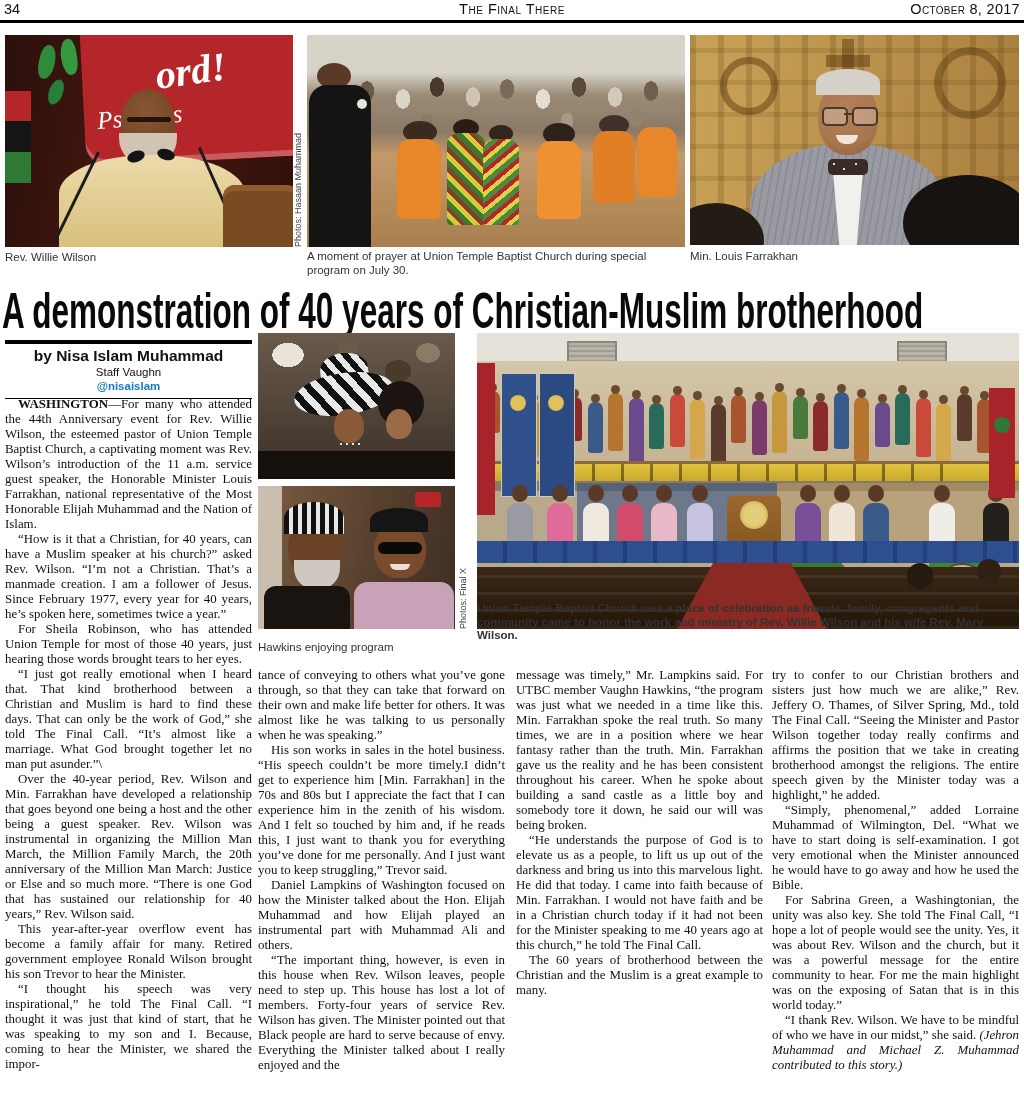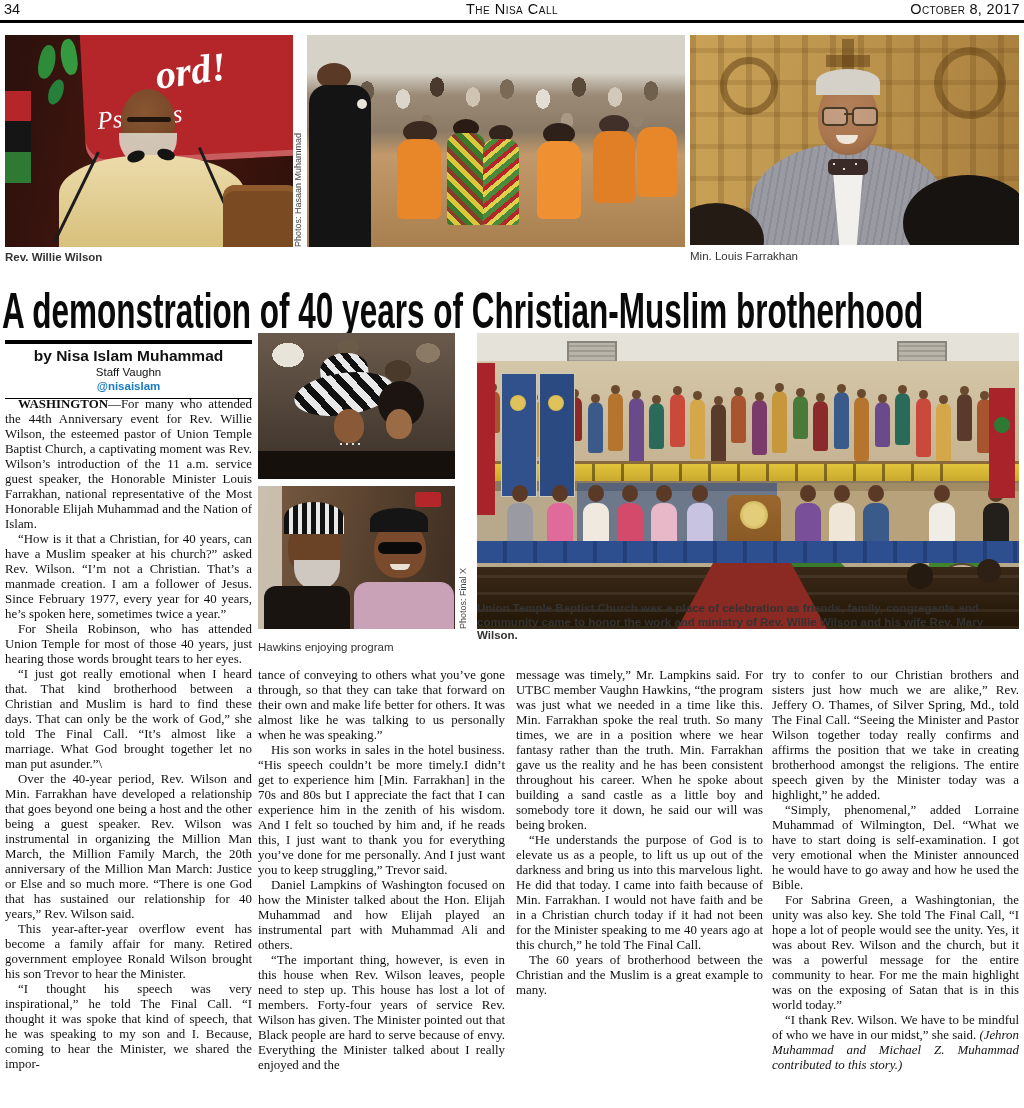--- a/index.html
+++ b/index.html
@@ -42,21 +42,21 @@
   .para strong{font-weight:bold;}
   .para em{font-style:italic;}
 </style>
 </head>
 <body>
 
 <div class="page">
 
   <div class="hdr">
     <span class="pgnum">34</span>
-    <span class="pub">The Nisa Call</span>
+    <span class="pub">The Final There</span>
     <span class="date">October 8, 2017</span>
   </div>
   <div class="hrule"></div>
 
   <div class="ph" style="left:5px;top:35px;width:288px;height:212px;background:linear-gradient(100deg,#2a100c,#47170f 45%,#31110b);">
     <div style="left:0;top:56px;width:26px;height:92px;background:linear-gradient(#b5262a 33%,#151515 33% 66%,#2e7a35 66%);"></div>
     <div style="left:34px;top:10px;width:16px;height:34px;background:#2e8b3a;border-radius:40% 60% 50% 50%;transform:rotate(14deg);"></div>
     <div style="left:56px;top:4px;width:16px;height:36px;background:#35993f;border-radius:60% 40% 50% 50%;transform:rotate(-10deg);"></div>
     <div style="left:44px;top:44px;width:14px;height:26px;background:#27803a;border-radius:50%;transform:rotate(20deg);"></div>
     <div style="left:78px;top:-8px;width:214px;height:134px;background:#b5262a;transform:rotate(-3deg);border-bottom-left-radius:22px;box-shadow:inset 0 -6px 0 rgba(255,255,255,.25);"></div>
@@ -121,21 +121,22 @@
     <div style="left:128px;top:44px;width:60px;height:76px;background:radial-gradient(circle at 45% 40%,#b4805a,#a9764f 60%,#8f613d);border-radius:50% 50% 46% 46%;"></div>
     <div style="left:126px;top:34px;width:64px;height:26px;background:#d5d1c9;border-radius:50% 50% 0 0;"></div>
     <div style="left:132px;top:72px;width:22px;height:15px;border:2px solid #4a3a28;border-radius:5px;background:rgba(255,255,255,.25);"></div>
     <div style="left:162px;top:72px;width:22px;height:15px;border:2px solid #4a3a28;border-radius:5px;background:rgba(255,255,255,.25);"></div>
     <div style="left:154px;top:78px;width:8px;height:2px;background:#4a3a28;"></div>
     <div style="left:146px;top:100px;width:22px;height:9px;background:#efe6da;border-radius:0 0 12px 12px;"></div>
     <div style="right:-14px;bottom:-26px;width:130px;height:96px;background:#171310;border-radius:50%;"></div>
     <div style="left:-22px;bottom:-32px;width:96px;height:74px;background:#241c14;border-radius:50%;"></div>
   </div>
 
-  <div class="cap" style="left:5px;top:251px;width:280px;font-weight:bold;">Rev. Willie Wilson</div>
+  <div class="cap" style="left:5px;top:251px;width:280px;">Rev. Willie Wilson</div>
+  <div class="cap" style="left:307px;top:250px;width:378px;">A moment of prayer at Union Temple Baptist Church during special program on July 30.</div>
   <div class="cap" style="left:690px;top:250px;width:329px;">Min. Louis Farrakhan</div>
 
   <div class="headline">A demonstration of 40 years of Christian-Muslim brotherhood</div>
 
   <div class="bybox">
     <div class="byauthor">by Nisa Islam Muhammad</div>
     <div class="byrole">Staff Vaughn</div>
     <div class="byhandle">@nisaislam</div>
   </div>
 
@@ -281,21 +282,21 @@
 
   <div class="cap" style="left:477px;top:602px;width:542px;font-weight:bold;">Union Temple Baptist Church was a place of celebration as friends, family, congregants and community came to honor the work and ministry of Rev. Willie Wilson and his wife Rev. Mary Wilson.</div>
 
   <div class="col col-1 body-text">
       <p class="para"><strong>WASHINGTON</strong>—For many who attended the 44th Anniversary event for Rev. Willie Wilson, the esteemed pastor of Union Temple Baptist Church, a captivating moment was Rev. Wilson’s introduction of the 11 a.m. service guest speaker, the Honorable Minister Louis Farrakhan, national representative of the Most Honorable Elijah Muhammad and the Nation of Islam.</p>
       <p class="para">“How is it that a Christian, for 40 years, can have a Muslim speaker at his church?” asked Rev. Wilson.  “I’m not a Christian. That’s a manmade creation. I am a follower of Jesus. Since February 1977, every year for 40 years, he’s spoken here, sometimes twice a year.”</p>
       <p class="para">For Sheila Robinson, who has attended Union Temple for most of those 40 years, just hearing those words brought tears to her eyes.</p>
       <p class="para">“I just got really emotional when I heard that. That kind brotherhood between a Christian and Muslim is hard to find these days. That can only be the work of God,” she told The Final Call.  “It’s almost like a marriage. What God brought together let no man put asunder.”\</p>
       <p class="para">Over the 40-year period, Rev. Wilson and Min. Farrakhan have developed a relationship that goes beyond one being a host and the other being a guest speaker.  Rev. Wilson was instrumental in organizing the Million Man March, the Million Family March, the 20th anniversary of the Million Man March: Justice or Else and so much more. “There is one God that has sustained our relationship for 40 years,” Rev. Wilson said.</p>
       <p class="para">This year-after-year overflow event has become a family affair for many.  Retired government employee Ronald Wilson brought his son Trevor to hear the Minister.</p>
-      <p class="para">“I thought his speech was very inspirational,” he told The Final Call.  “I thought it was spoke that kind of speech, that he was speaking to my son and I. Because, coming to hear the Minister, we shared the impor-</p>
+      <p class="para">“I thought his speech was very inspirational,” he told The Final Call.  “I thought it was just that kind of start, that he was speaking to my son and I. Because, coming to hear the Minister, we shared the impor-</p>
     </div>
   <div class="col col-2 body-text">
       <p class="para flush">tance of conveying to others what you’ve gone through, so that they can take that forward on their own and make life better for others.  It was almost like he was talking to us personally when he was speaking.”</p>
       <p class="para">His son works in sales in the hotel business.  “His speech couldn’t be more timely.I didn’t get to experience him [Min. Farrakhan] in the 70s and 80s but I appreciate the fact that I can experience him in the zenith of his wisdom. And I felt so touched by him and, if he reads this, I just want to thank you for everything you’ve done for me personally. And I just want you to keep struggling,” Trevor said.</p>
       <p class="para">Daniel Lampkins of Washington focused on how the Minister talked about the Hon. Elijah Muhammad and how Elijah played an instrumental part with Muhammad Ali and others.</p>
       <p class="para">“The important thing, however, is even in this house when Rev. Wilson leaves, people need to step up. This house has lost a lot of members. Forty-four years of service Rev. Wilson has given. The Minister pointed out that Black people are hard to serve because of envy. Everything the Minister talked about I really enjoyed and the</p>
     </div>
   <div class="col col-3 body-text">
       <p class="para flush">message was timely,” Mr. Lampkins said. For UTBC member Vaughn Hawkins, “the program was just what we needed in a time like this. Min. Farrakhan spoke the real truth. So many times, we are in a position where we hear fantasy rather than the truth. Min. Farrakhan gave us the reality and he has been consistent throughout his career. When he spoke about building a sand castle as a little boy and somebody tore it down, he said our will was being broken.</p>
       <p class="para">“He understands the purpose of God is to elevate us as a people, to lift us up out of the darkness and bring us into this marvelous light. He did that today. I came into faith because of Min. Farrakhan. I would not have faith and be in a Christian church today if it had not been for the Minister speaking to me 40 years ago at this church,” he told The Final Call.</p>

